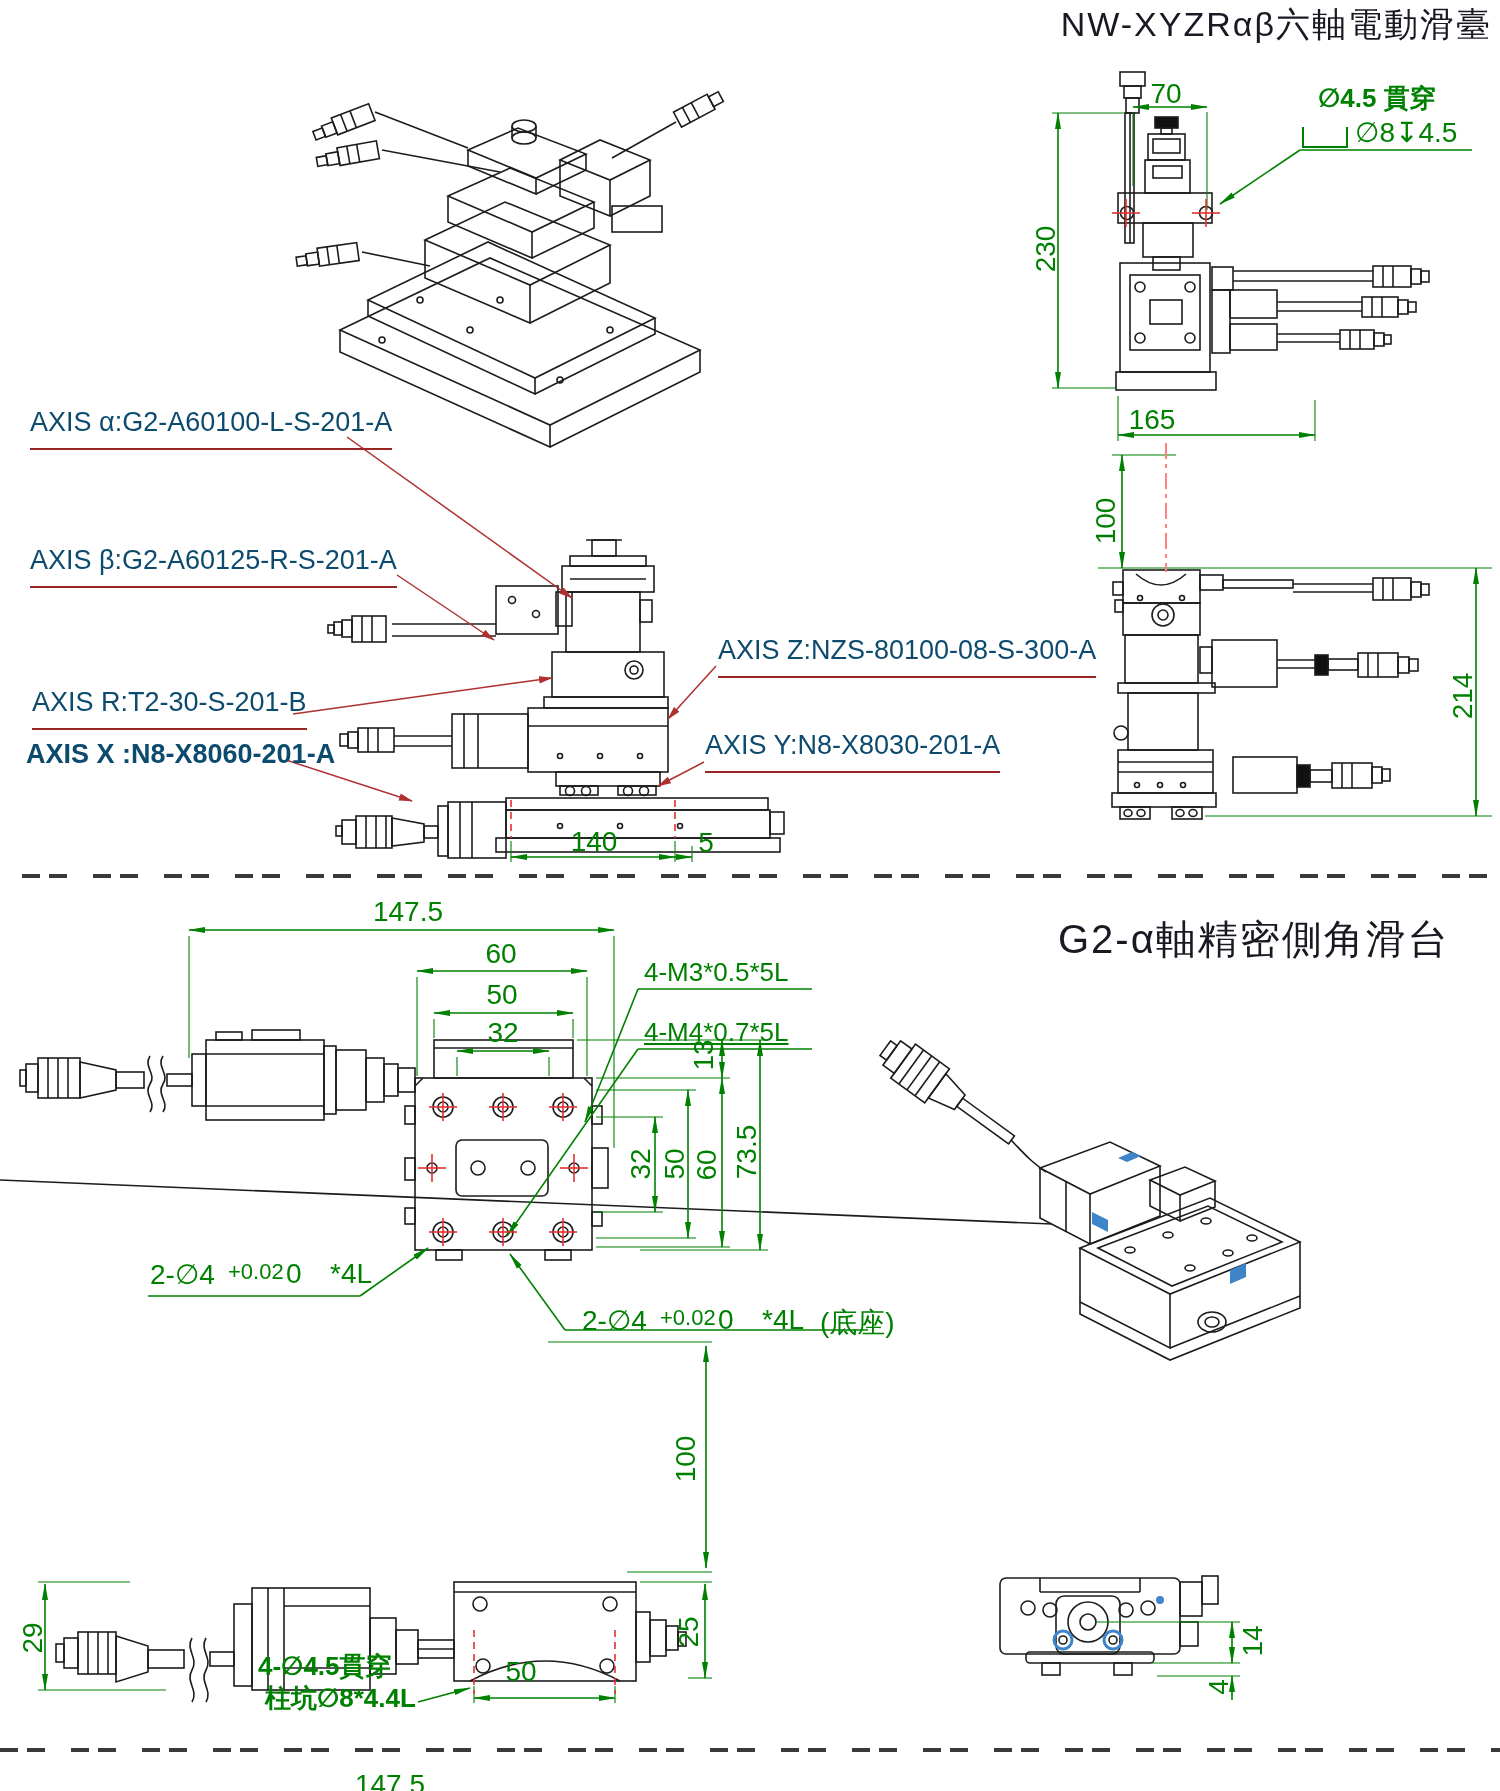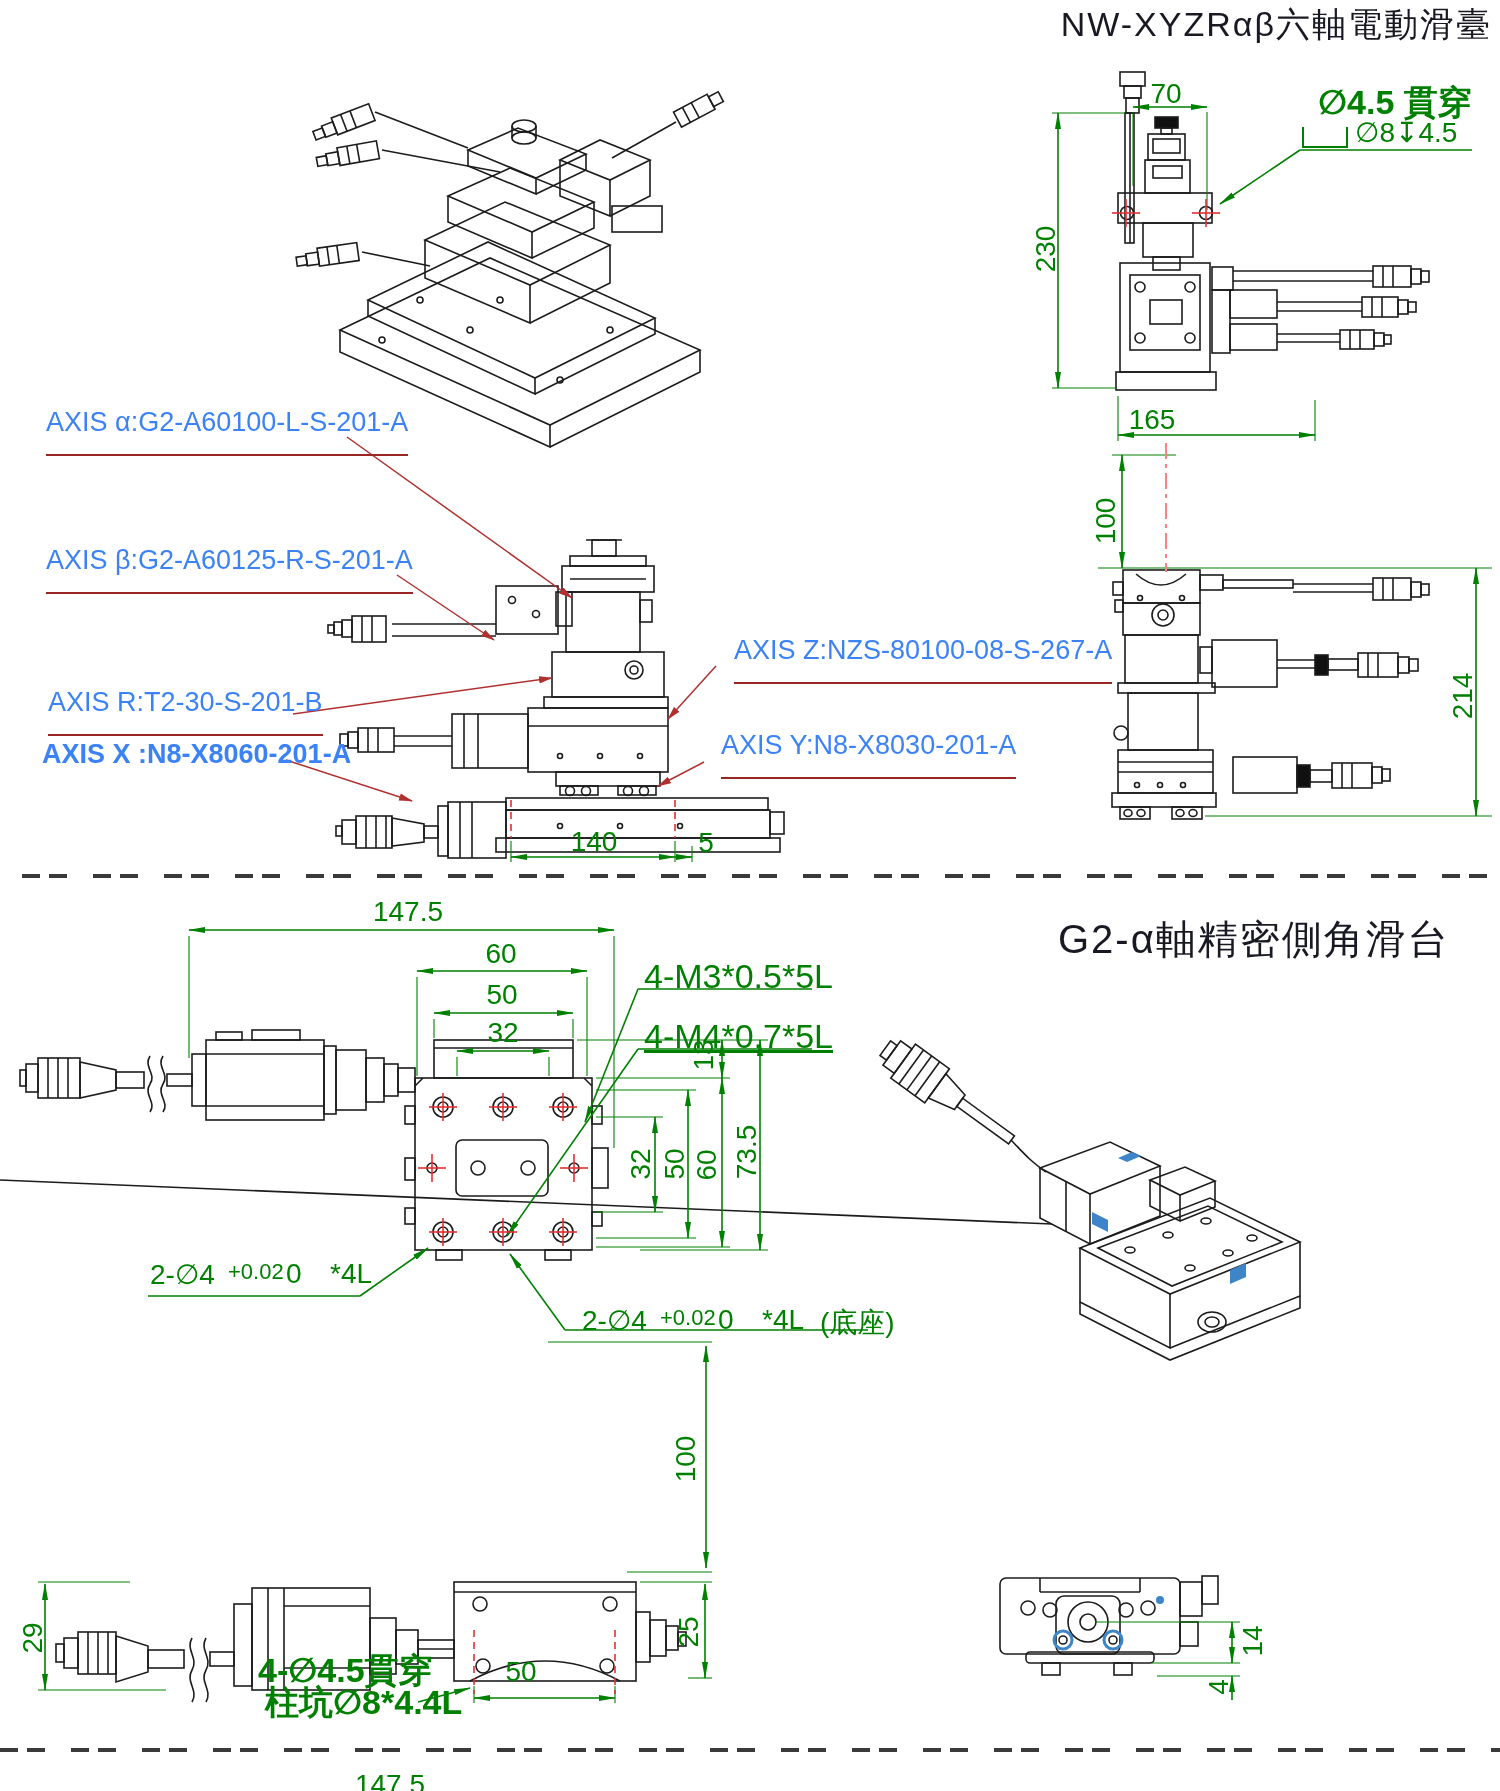--- a/index.html
+++ b/index.html
@@ -2,24 +2,24 @@
 <html><head>
 <meta charset="utf-8">
 <style>
   html,body{margin:0;padding:0;background:#ffffff;}
   .canvas{position:relative;width:1500px;height:1791px;background:#fff;overflow:hidden;
           font-family:"Liberation Sans","DejaVu Sans",sans-serif;}
   .art{position:absolute;left:0;top:0;}
   .t{position:absolute;white-space:nowrap;color:#008000;font-size:28px;line-height:1.1;}
   .ctr{width:100px;text-align:center;}
   .vt{width:100px;height:32px;line-height:32px;text-align:center;transform:rotate(-90deg);}
-  .sm{font-size:34px;}
+  .sm{font-size:26px;}
   .w6{font-weight:600;}
-  .red-label{position:absolute;white-space:nowrap;color:#3b82f6;font-size:27px;
-             border-bottom:2px solid #992525;padding-bottom:18px;line-height:1.05;margin-left:16px;}
+  .red-label{position:absolute;white-space:nowrap;color:#0c4a6e;font-size:27px;
+             border-bottom:2px solid #992525;padding-bottom:12px;line-height:1.05;}
   .nounder{border-bottom:none;font-weight:700;}
   .title{position:absolute;white-space:nowrap;color:#191923;font-size:34px;font-weight:500;letter-spacing:2px;}
   .fit{position:absolute;color:#008000;width:320px;height:66px;}
   .fit span{position:absolute;white-space:nowrap;}
   .fit .tu{font-size:22px;top:0;margin-top:27px;}
   .fit .mrow{font-size:28px;top:26px;}
 </style>
 </head>
 <body>
 
@@ -566,21 +566,21 @@
   <line x1="615" y1="1630" x2="615" y2="1694" stroke-dasharray="7 5"></line>
 </g>
 </svg>
 
 <div class="title" style="left:940px;top:2px;width:552px;text-align:right;">NW-XYZRαβ六軸電動滑臺</div>
 
 <div class="red-label" style="left:30px;top:408px;">AXIS α:G2-A60100-L-S-201-A</div>
 <div class="red-label" style="left:30px;top:546px;">AXIS β:G2-A60125-R-S-201-A</div>
 <div class="red-label" style="left:32px;top:688px;">AXIS R:T2-30-S-201-B</div>
 <div class="red-label nounder" style="left:26px;top:740px;text-align:right;">AXIS X :N8-X8060-201-A</div>
-<div class="red-label" style="left:718px;top:636px;">AXIS Z:NZS-80100-08-S-267-A</div>
+<div class="red-label" style="left:718px;top:636px;">AXIS Z:NZS-80100-08-S-300-A</div>
 <div class="red-label" style="left:705px;top:731px;">AXIS Y:N8-X8030-201-A</div>
 
 <div class="t ctr" style="left:1116px;top:79px;">70</div>
 <div class="t sm w6" style="left:1318px;top:84px;">∅4.5 貫穿</div>
 <div class="t" style="left:1355px;top:118px;">∅8↧4.5</div>
 <div class="t ctr vt" style="left:996px;top:233px;">230</div>
 <div class="t ctr" style="left:1102px;top:405px;">165</div>
 <div class="t ctr vt" style="left:1056px;top:505px;">100</div>
 <div class="t ctr vt" style="left:1413px;top:680px;">214</div>
 <div class="t ctr" style="left:544px;top:827px;">140</div>

